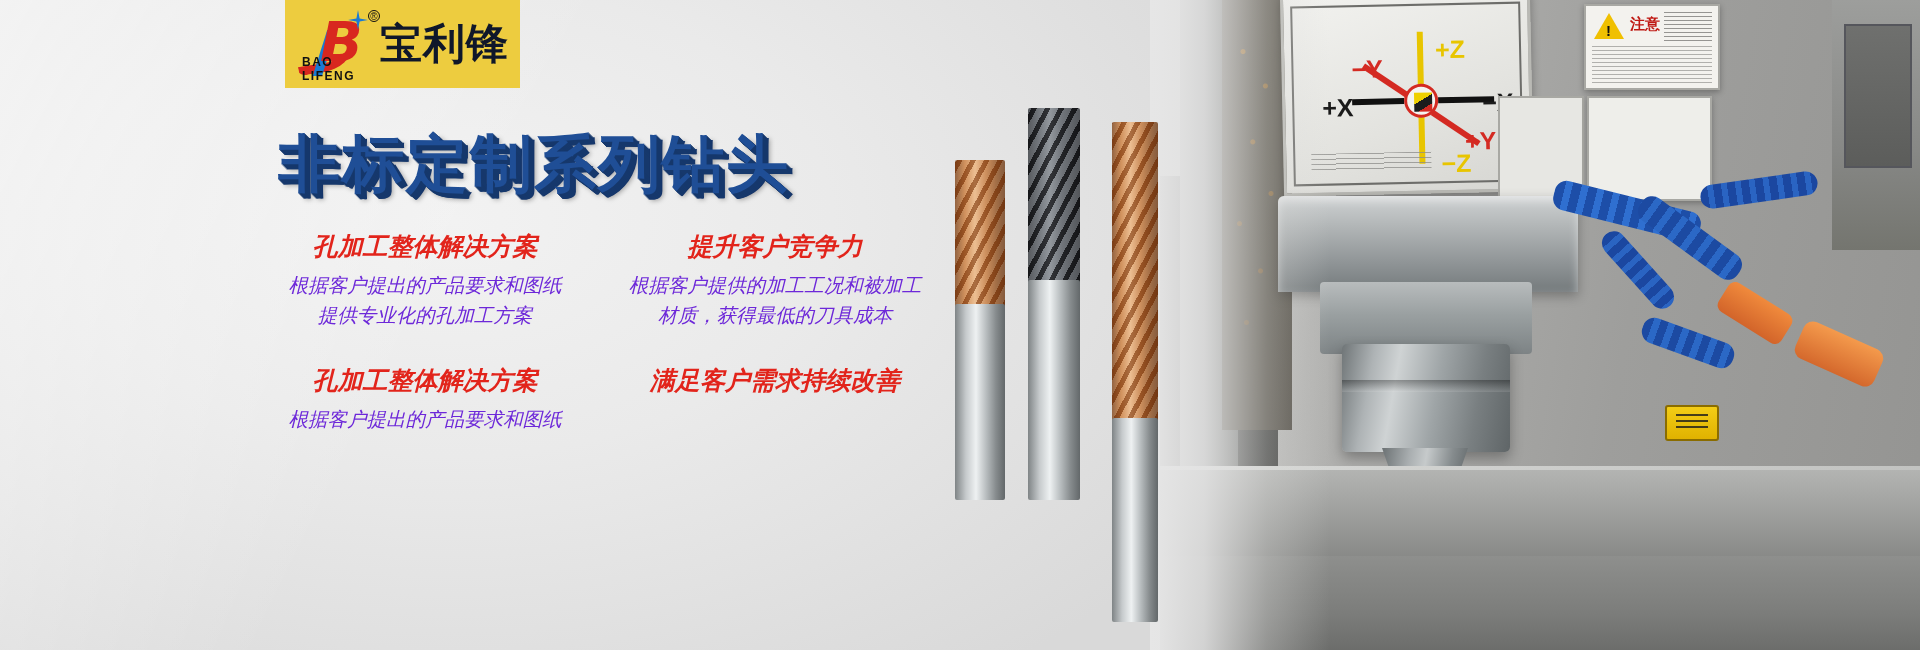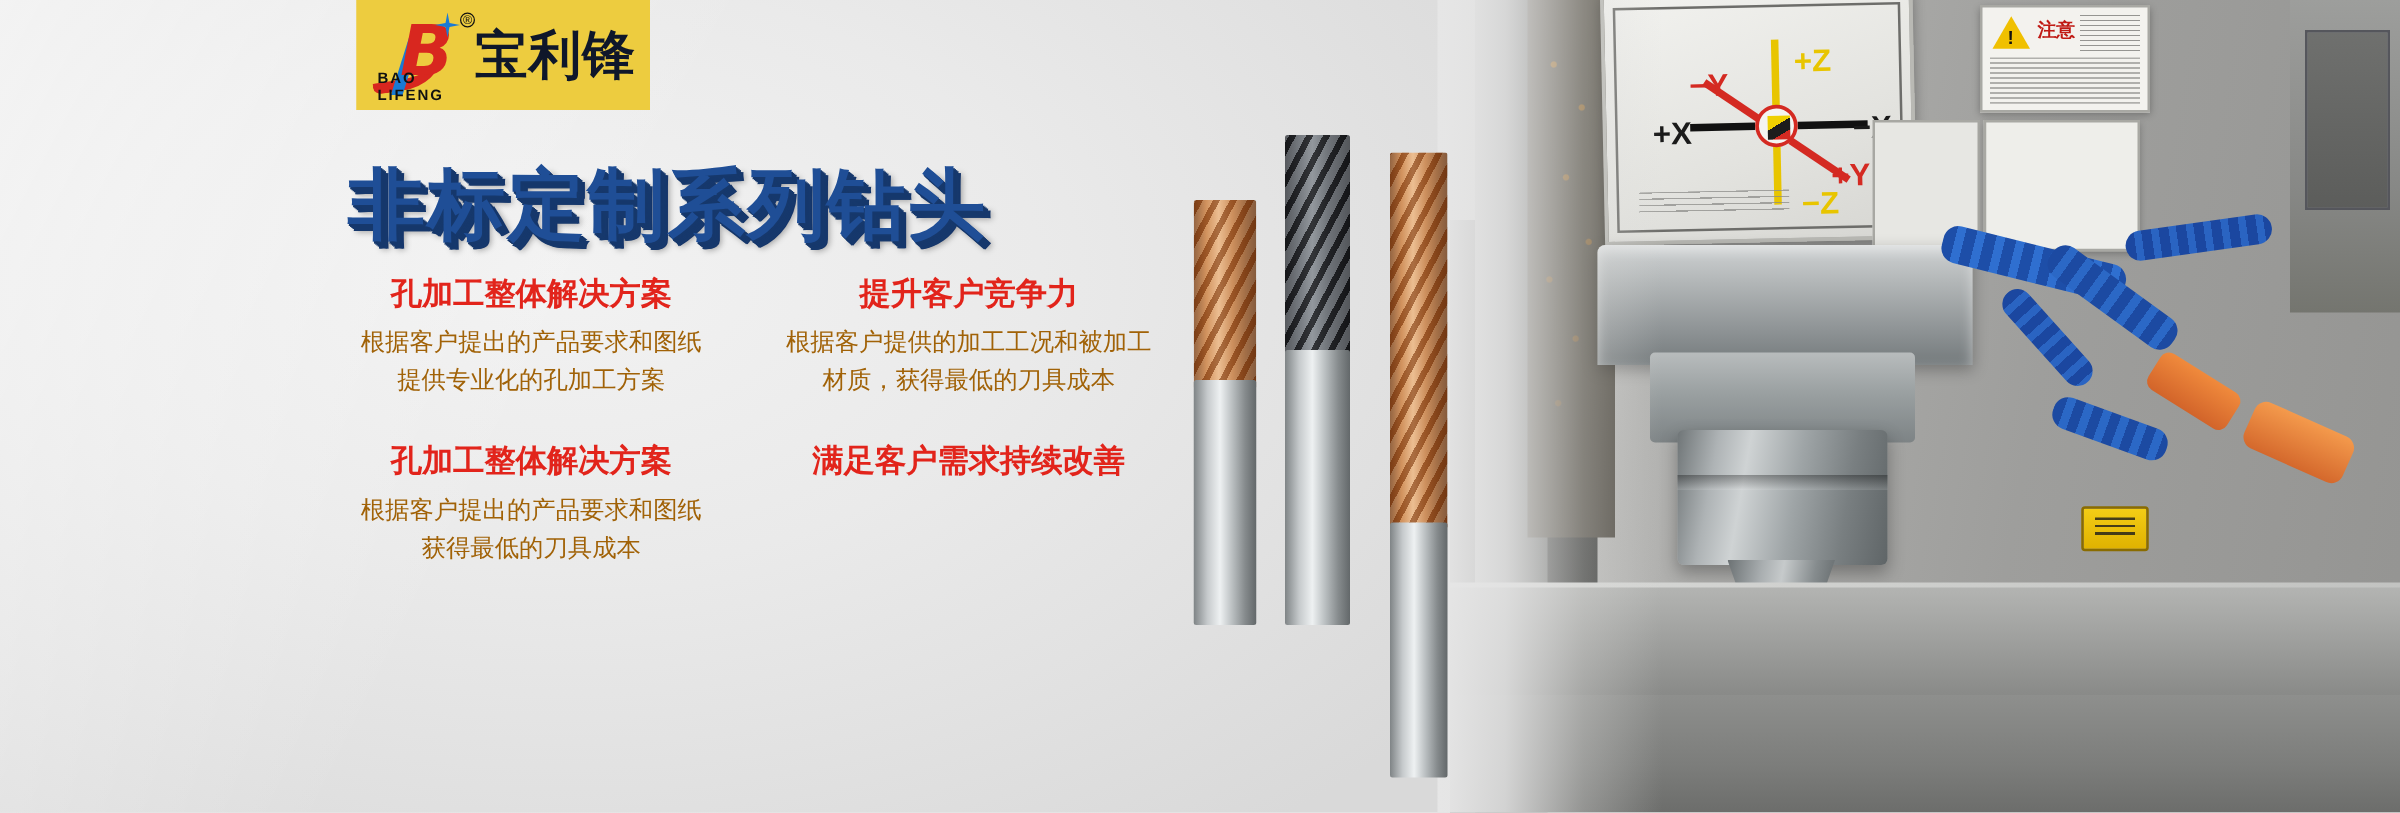--- a/index.html
+++ b/index.html
@@ -317,31 +317,31 @@
     font-size:62px; font-weight:bold; letter-spacing:2px;
     color:#1f4e96;
     font-family:"DejaVu Sans","Liberation Sans",sans-serif;
     text-shadow:
       1px 1px 0 #16386c, 2px 2px 0 #16386c, 3px 3px 0 #16386c,
       4px 4px 0 #16386c, 5px 5px 0 #16386c, 6px 5px 0 #15356a,
       7px 6px 5px rgba(0,0,0,.35);
     white-space:nowrap;
   }
 
-  .features { position:absolute; left:250px; top:220px; width:700px; }
+  .features { position:absolute; left:250px; top:232px; width:700px;font-style:italic; }
   .frow { display:flex; }
   .fcell { width:350px; text-align:center; }
   .fcell.c2 { width:350px; }
   .f-title {
     color:#e2241b; font-size:25px; font-weight:bold; line-height:1.2;
     margin-bottom:9px; white-space:nowrap;
     font-family:"DejaVu Sans","Liberation Sans",sans-serif;
   }
   .f-line {
-    color:#a16207; font-size:19.5px; line-height:1.55; white-space:nowrap;
+    color:#6d28d9; font-size:19.5px; line-height:1.55; white-space:nowrap;
     font-family:"DejaVu Sans","Liberation Sans",sans-serif;
   }
   .frow2 { margin-top:35px; }
 </style>
 </head>
 <body>
 
 <div id="banner">
 
   <div class="bg-left"></div>
@@ -439,21 +439,20 @@
       <div class="fcell c2">
         <div class="f-title">提升客户竞争力</div>
         <div class="f-line">根据客户提供的加工工况和被加工</div>
         <div class="f-line">材质，获得最低的刀具成本</div>
       </div>
     </div>
     <div class="frow frow2">
       <div class="fcell">
         <div class="f-title">孔加工整体解决方案</div>
         <div class="f-line">根据客户提出的产品要求和图纸</div>
-        <div class="f-line">获得最低的刀具成本</div>
       </div>
       <div class="fcell c2">
         <div class="f-title">满足客户需求持续改善</div>
       </div>
     </div>
   </div>
 
 </div>
 
 </body></html>

